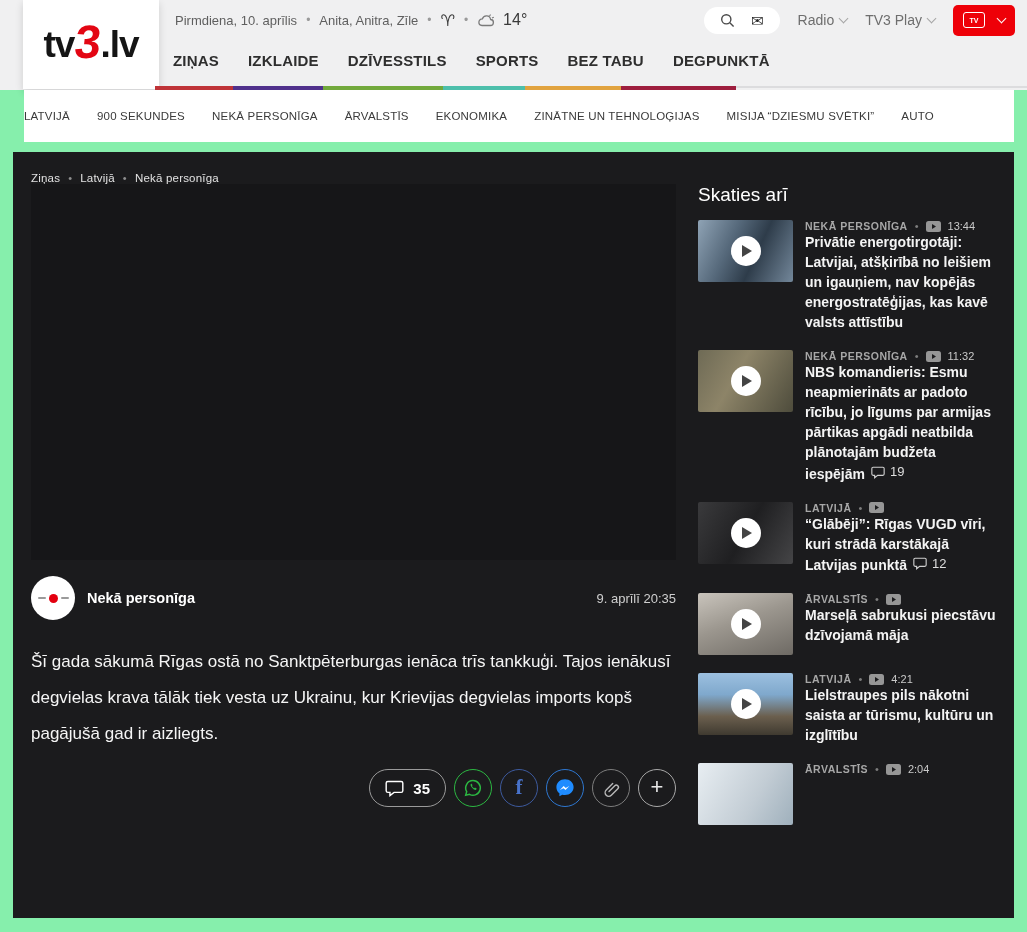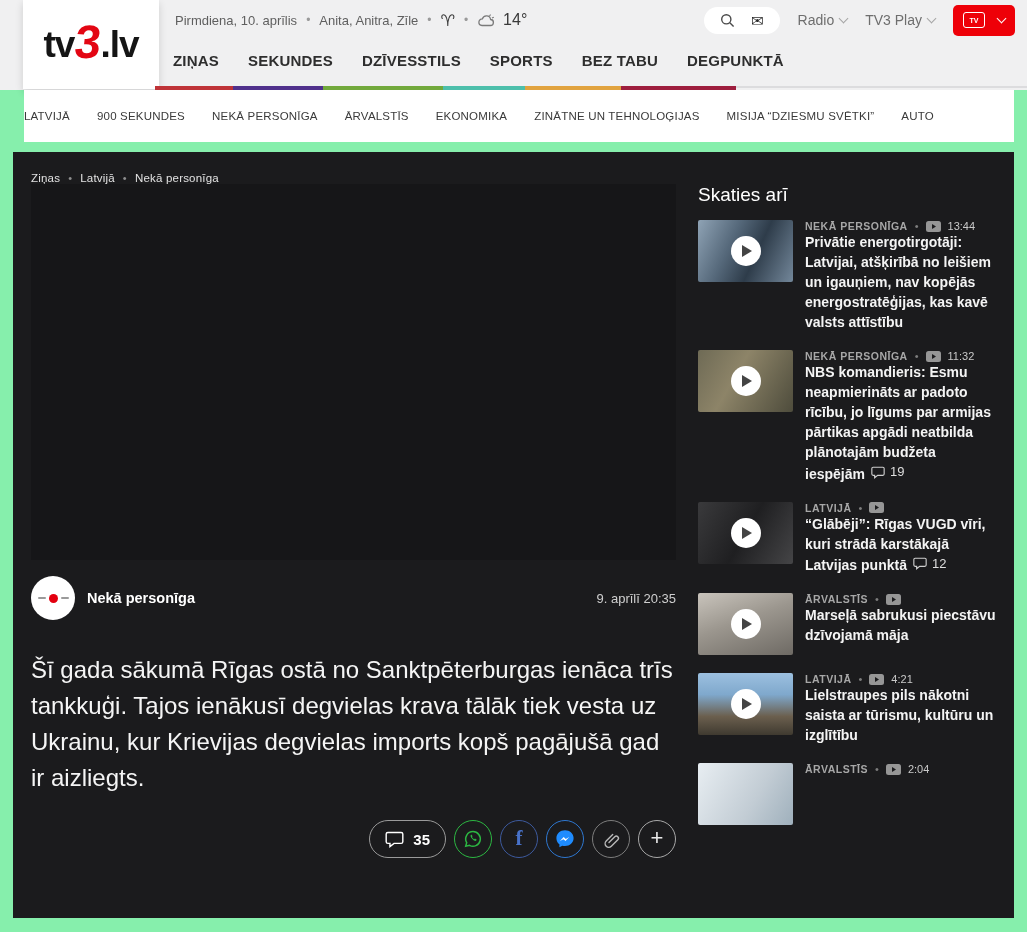--- a/index.html
+++ b/index.html
@@ -46,21 +46,21 @@
   .leftcol{width:645px;flex:none;}
   .rightcol{flex:1;min-width:0;}
 
   .main-image{width:645px;height:376px;background:#161618;}
   .author-row{display:flex;align-items:center;margin-top:16px;}
   .avatar{width:44px;height:44px;border-radius:50%;background:#fff;display:flex;align-items:center;justify-content:center;gap:3px;cursor:pointer;}
   .avatar .dash{width:8px;height:2px;background:#9a9a9a;border-radius:1px;}
   .avatar .dot{width:9px;height:9px;border-radius:50%;background:#e3000f;}
   .author-name{color:#fff;font-size:14.5px;font-weight:bold;margin-left:12px;cursor:pointer;}
   .pub-date{margin-left:auto;color:#cfcfcf;font-size:13px;}
-  .lead{color:#f5f5f5;font-size:24px;line-height:36px;margin-top:32px;width:645px;}
+  .lead{color:#f5f5f5;font-size:17px;line-height:36px;margin-top:24px;width:645px;}
 
   .share-row{display:flex;align-items:center;justify-content:flex-end;gap:8px;margin-top:8px;}
   .cbtn{height:38px;box-sizing:border-box;border:1px solid #9a9a9a;border-radius:20px;background:transparent;display:inline-flex;align-items:center;gap:9px;padding:0 15px;color:#fff;font-size:15px;font-weight:bold;cursor:pointer;}
   .circle{width:38px;height:38px;box-sizing:border-box;border-radius:50%;border:1px solid #888;background:transparent;display:inline-flex;align-items:center;justify-content:center;cursor:pointer;padding:0;}
   .ring-wa{border-color:#2cb742;}
   .ring-fb{border-color:#3d5a9e;}
   .ring-ms{border-color:#2e77d0;}
   .ring-ln{border-color:#7d7d7d;}
   .ring-pl{border-color:#a8a8a8;}
   .fb-letter{color:#4872c9;font-size:21px;font-weight:bold;font-family:"Liberation Serif",serif;margin-top:-2px;}
@@ -132,21 +132,21 @@
           </span>
         <button class="tv-btn">
           <span class="tv-ico">TV</span>
           <i class="chev"></i>
         </button>
       </span>
     </div>
 
     <div class="mainnav">
       <span class="nav-item">ZIŅAS</span>
-      <span class="nav-item">SEKUNDES</span>
+      <span class="nav-item">IZKLAIDE</span>
       <span class="nav-item">DZĪVESSTILS</span>
       <span class="nav-item">SPORTS</span>
       <span class="nav-item">BEZ TABU</span>
       <span class="nav-item">DEGPUNKTĀ</span>
     </div>
     <div class="navbar-line">
       <span class="seg s0" style="background: rgb(191, 51, 56);"></span>
       <span class="seg s1" style="background: rgb(80, 49, 140);"></span>
       <span class="seg s2" style="background: rgb(114, 169, 60);"></span>
       <span class="seg s3" style="background: rgb(77, 191, 171);"></span>

